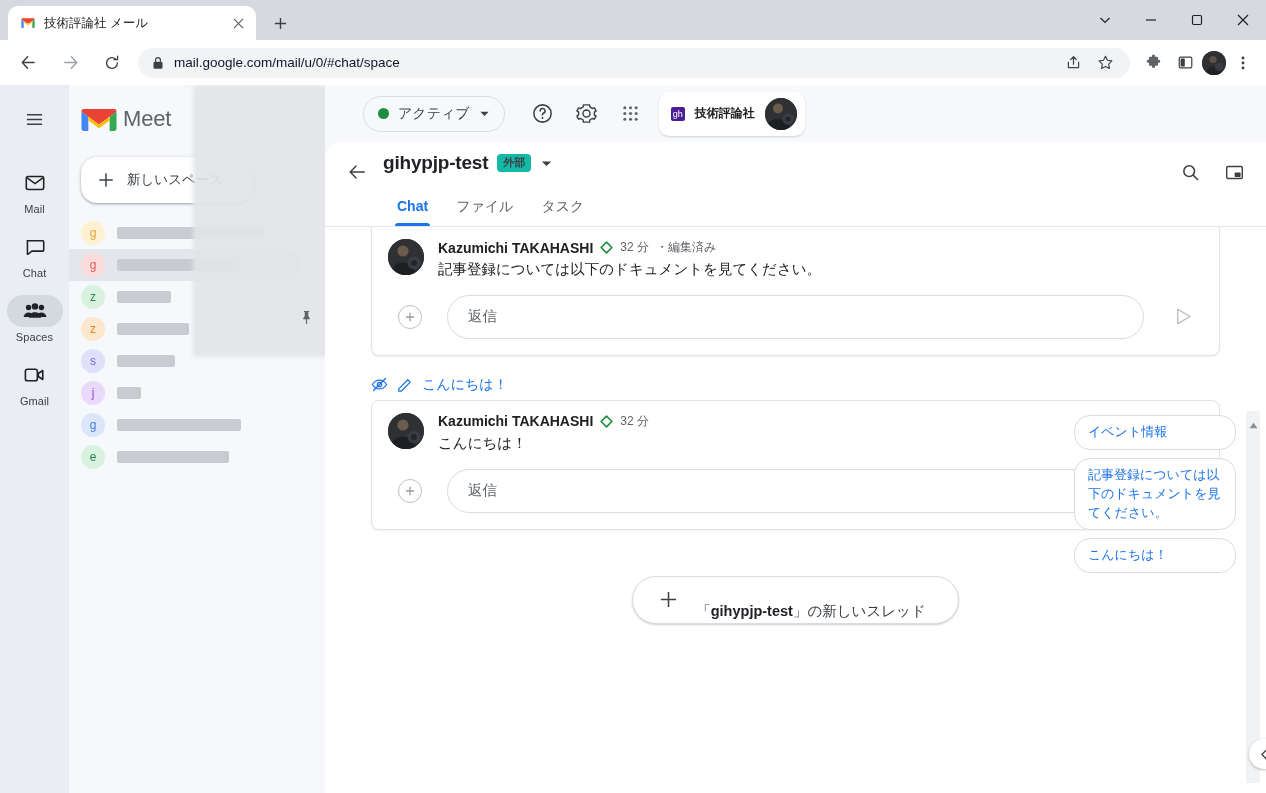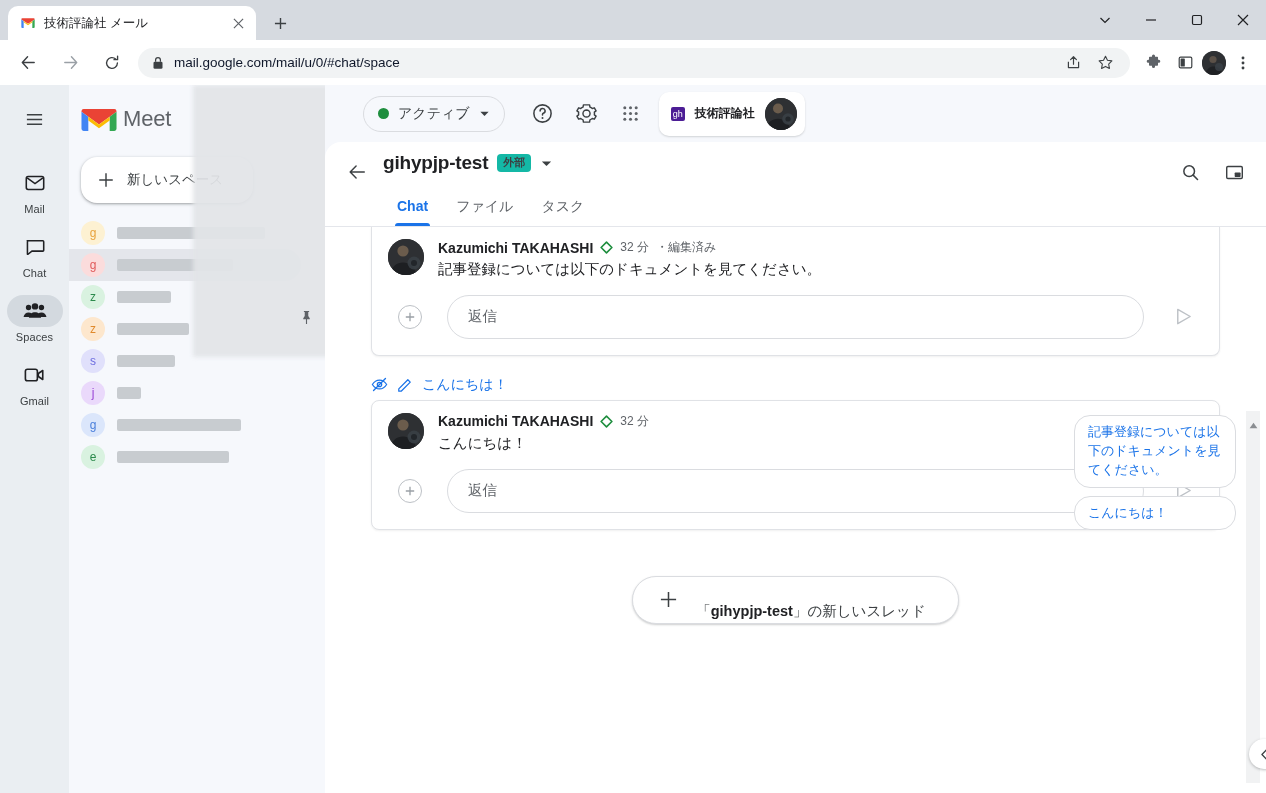--- a/index.html
+++ b/index.html
@@ -599,20 +599,21 @@
                   <span>「</span><b>gihypjp-test</b><span>」の新しいスレッド</span>
                 </span>
               </div>
             </div>
 
           </div>
         </div>
       </div>
 
       <div class="suggest-rail" id="suggest-rail">
+          <div class="suggest-chip">イベント情報</div>
           <div class="suggest-chip">記事登録については以下のドキュメントを見てください。</div>
           <div class="suggest-chip">こんにちは！</div>
         </div>
 
       <div class="scroll-track">
         <span style="display:block;height:10px">
           <svg width="9" height="7" viewBox="0 0 10 8">
               <path d="M5 .8 9.4 7.2H.6z" fill="#8a8d91"></path>
             </svg>
         </span>

